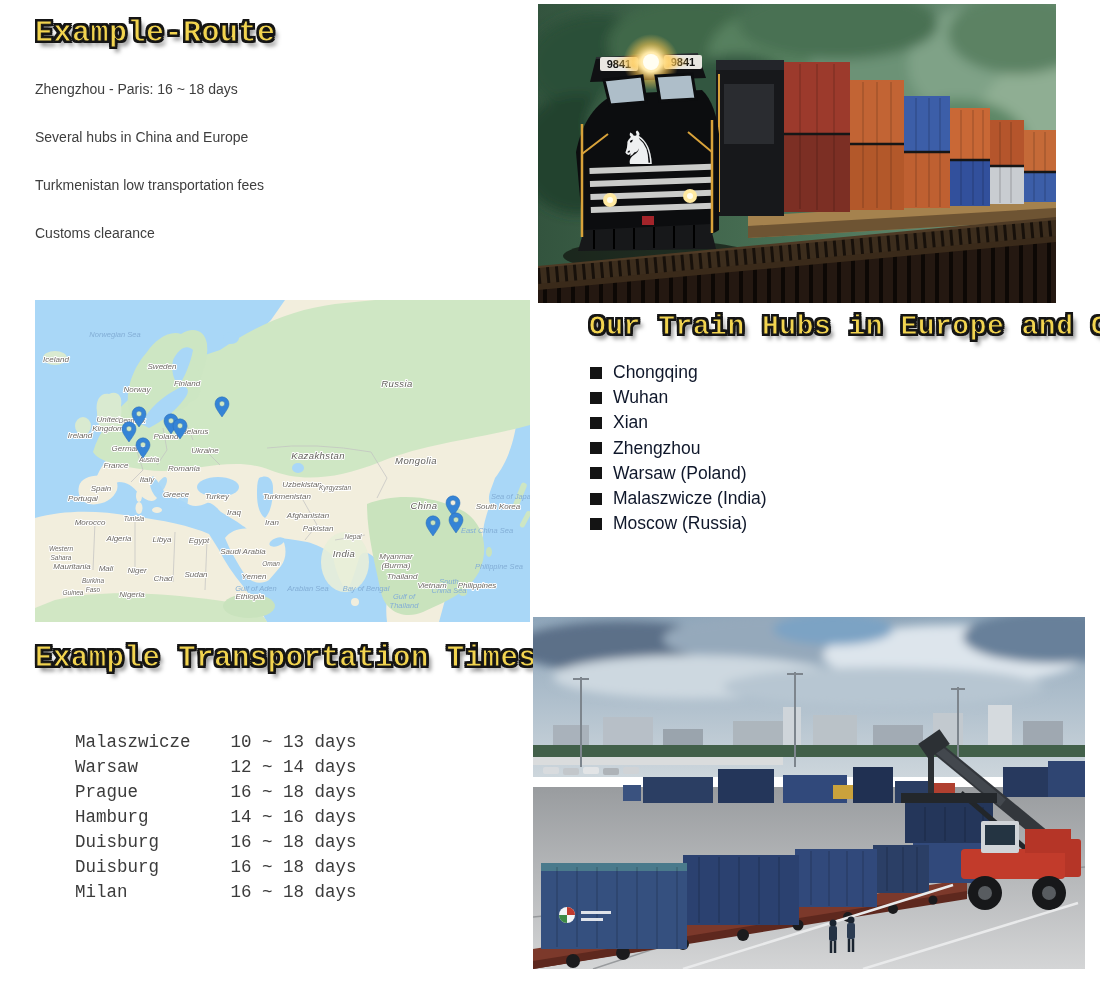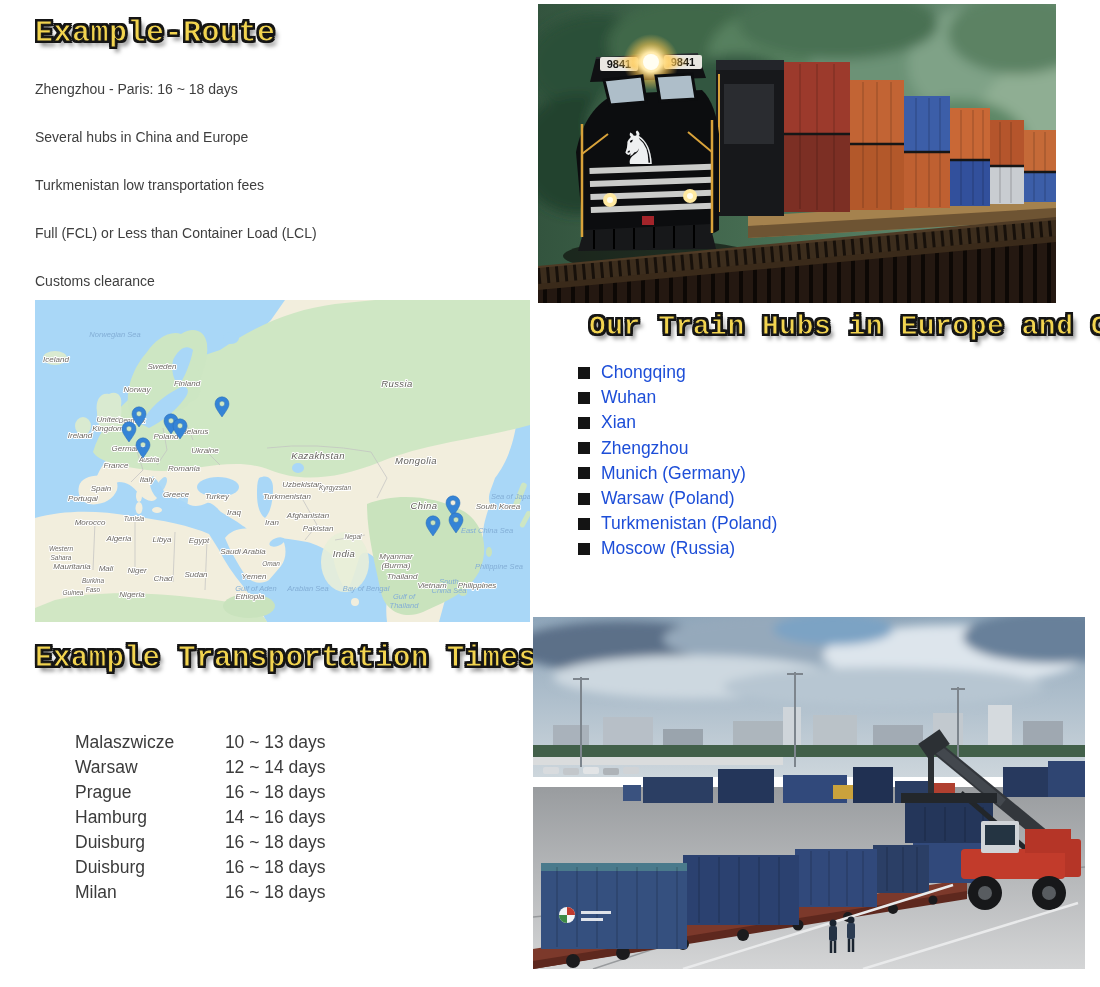--- a/index.html
+++ b/index.html
@@ -19,24 +19,24 @@
     font-family: Liberation Mono, monospace;
   }
   .h-route{left:35px;top:16px;font-size:30px;}
   .h-hubs{left:560px;top:311px;font-size:28px;padding-left:29px;}
   .h-times{left:35px;top:642px;font-size:29px;}
 
   .route-lines{left:35px;top:78px;width:480px;}
   .route-line{margin:0 0 25px 0;font-size:14px;line-height:23px;color:#3e3e3e;}
 
   .hub-list{left:578px;top:360px;list-style:none;margin:0;padding:0;}
-  .hub-item{font-size:17.5px;line-height:25.2px;color:#1d4ed8;display:flex;align-items:center;}
+  .hub-item{font-size:17.5px;line-height:25.2px;color:#0f172a;display:flex;align-items:center;margin-left:12px;}
   .bullet{display:inline-block;width:12px;height:12px;background:#141414;margin-right:11px;flex:0 0 auto;}
 
-  .times-table{left:75px;top:730px;}
+  .times-table{left:75px;top:730px;font-family:Liberation Mono, monospace;}
   .time-row{font-size:17.5px;line-height:25px;color:#3b3b3b;}
   .time-city{display:inline-block;width:145px;}
   .map-wrap{left:35px;top:300px;width:495px;height:322px;font-style:italic;}
   .train-wrap{left:538px;top:4px;width:518px;height:299px;}
   .yard-wrap{left:533px;top:617px;width:552px;height:352px;}
   svg{display:block;}
 
   .map-label{font-family:"Liberation Sans",sans-serif;fill:#6e6a64;font-size:8px;
     paint-order:stroke;stroke:#ffffff;stroke-width:2px;stroke-linejoin:round;text-anchor:middle;}
   .map-label.region{font-size:9.5px;letter-spacing:.4px;fill:#63615c;}
@@ -49,21 +49,20 @@
 <body>
 
 <div class="page">
 
   <div class="abs yellow-heading h-route">Example-Route</div>
   <div class="abs route-lines">
 
   <p class="route-line">Zhengzhou - Paris: 16 ~ 18 days</p>
       <p class="route-line">Several hubs in China and Europe</p>
       <p class="route-line">Turkmenistan low transportation fees</p>
-      <p class="route-line">Full (FCL) or Less than Container Load (LCL)</p>
       <p class="route-line">Customs clearance</p>
     </div>
 
   <div class="abs train-wrap">
     <svg viewBox="0 0 518 299" width="518" height="299" preserveAspectRatio="none">
       <defs>
         <linearGradient id="forest" x1="0" y1="0" x2="1" y2="0">
           <stop offset="0" stop-color="#33543e"></stop>
             <stop offset=".55" stop-color="#4c7458"></stop>
             <stop offset="1" stop-color="#7b9c84"></stop>
@@ -325,33 +324,29 @@
         <span>Xian</span>
       </li>
 
       <li class="hub-item">
         <span class="bullet"></span>
         <span>Zhengzhou</span>
       </li>
 
 
 
-      <li class="hub-item">
-        <span class="bullet"></span>
-        <span>Munich (Germany)</span>
-      </li>
 
       <li class="hub-item">
         <span class="bullet"></span>
         <span>Warsaw (Poland)</span>
       </li>
 
       <li class="hub-item">
         <span class="bullet"></span>
-        <span>Turkmenistan (Poland)</span>
+        <span>Malaszwicze (India)</span>
       </li>
 
       <li class="hub-item">
         <span class="bullet"></span>
         <span>Moscow (Russia)</span>
       </li>
     </ul>
 
   <div class="abs yellow-heading h-times">Example Transportation Times</div>
   <div class="abs times-table">

